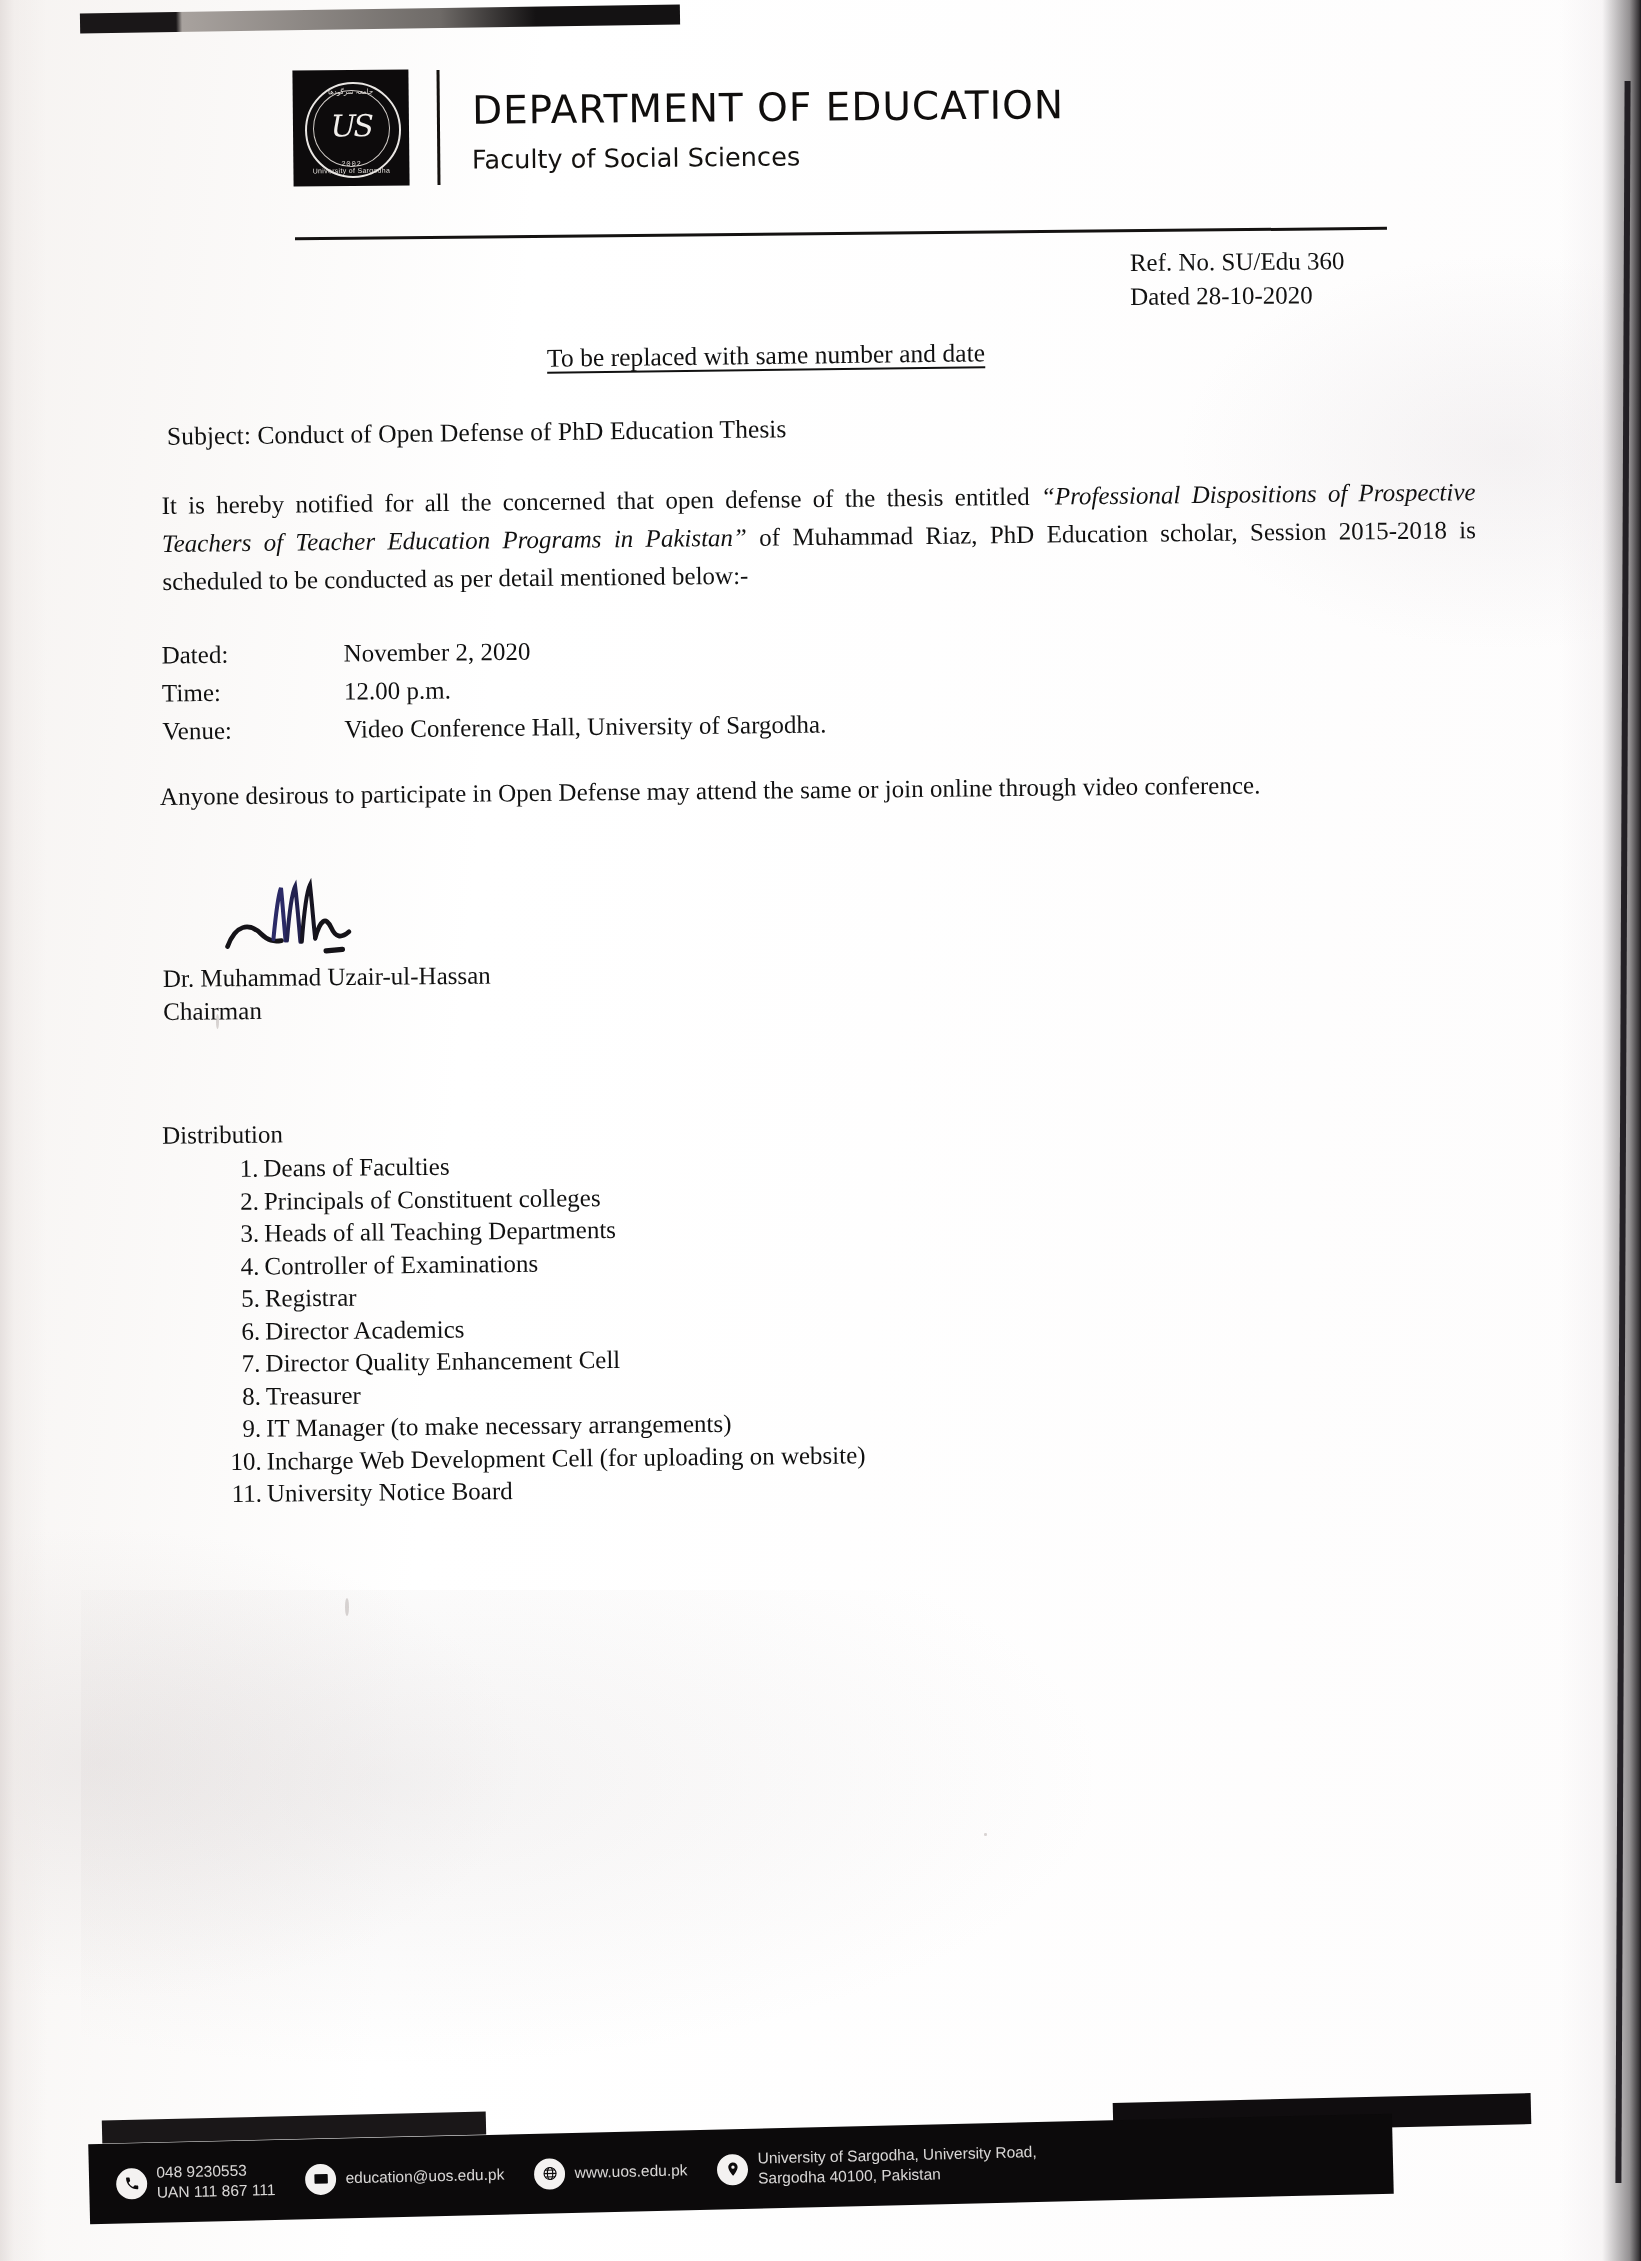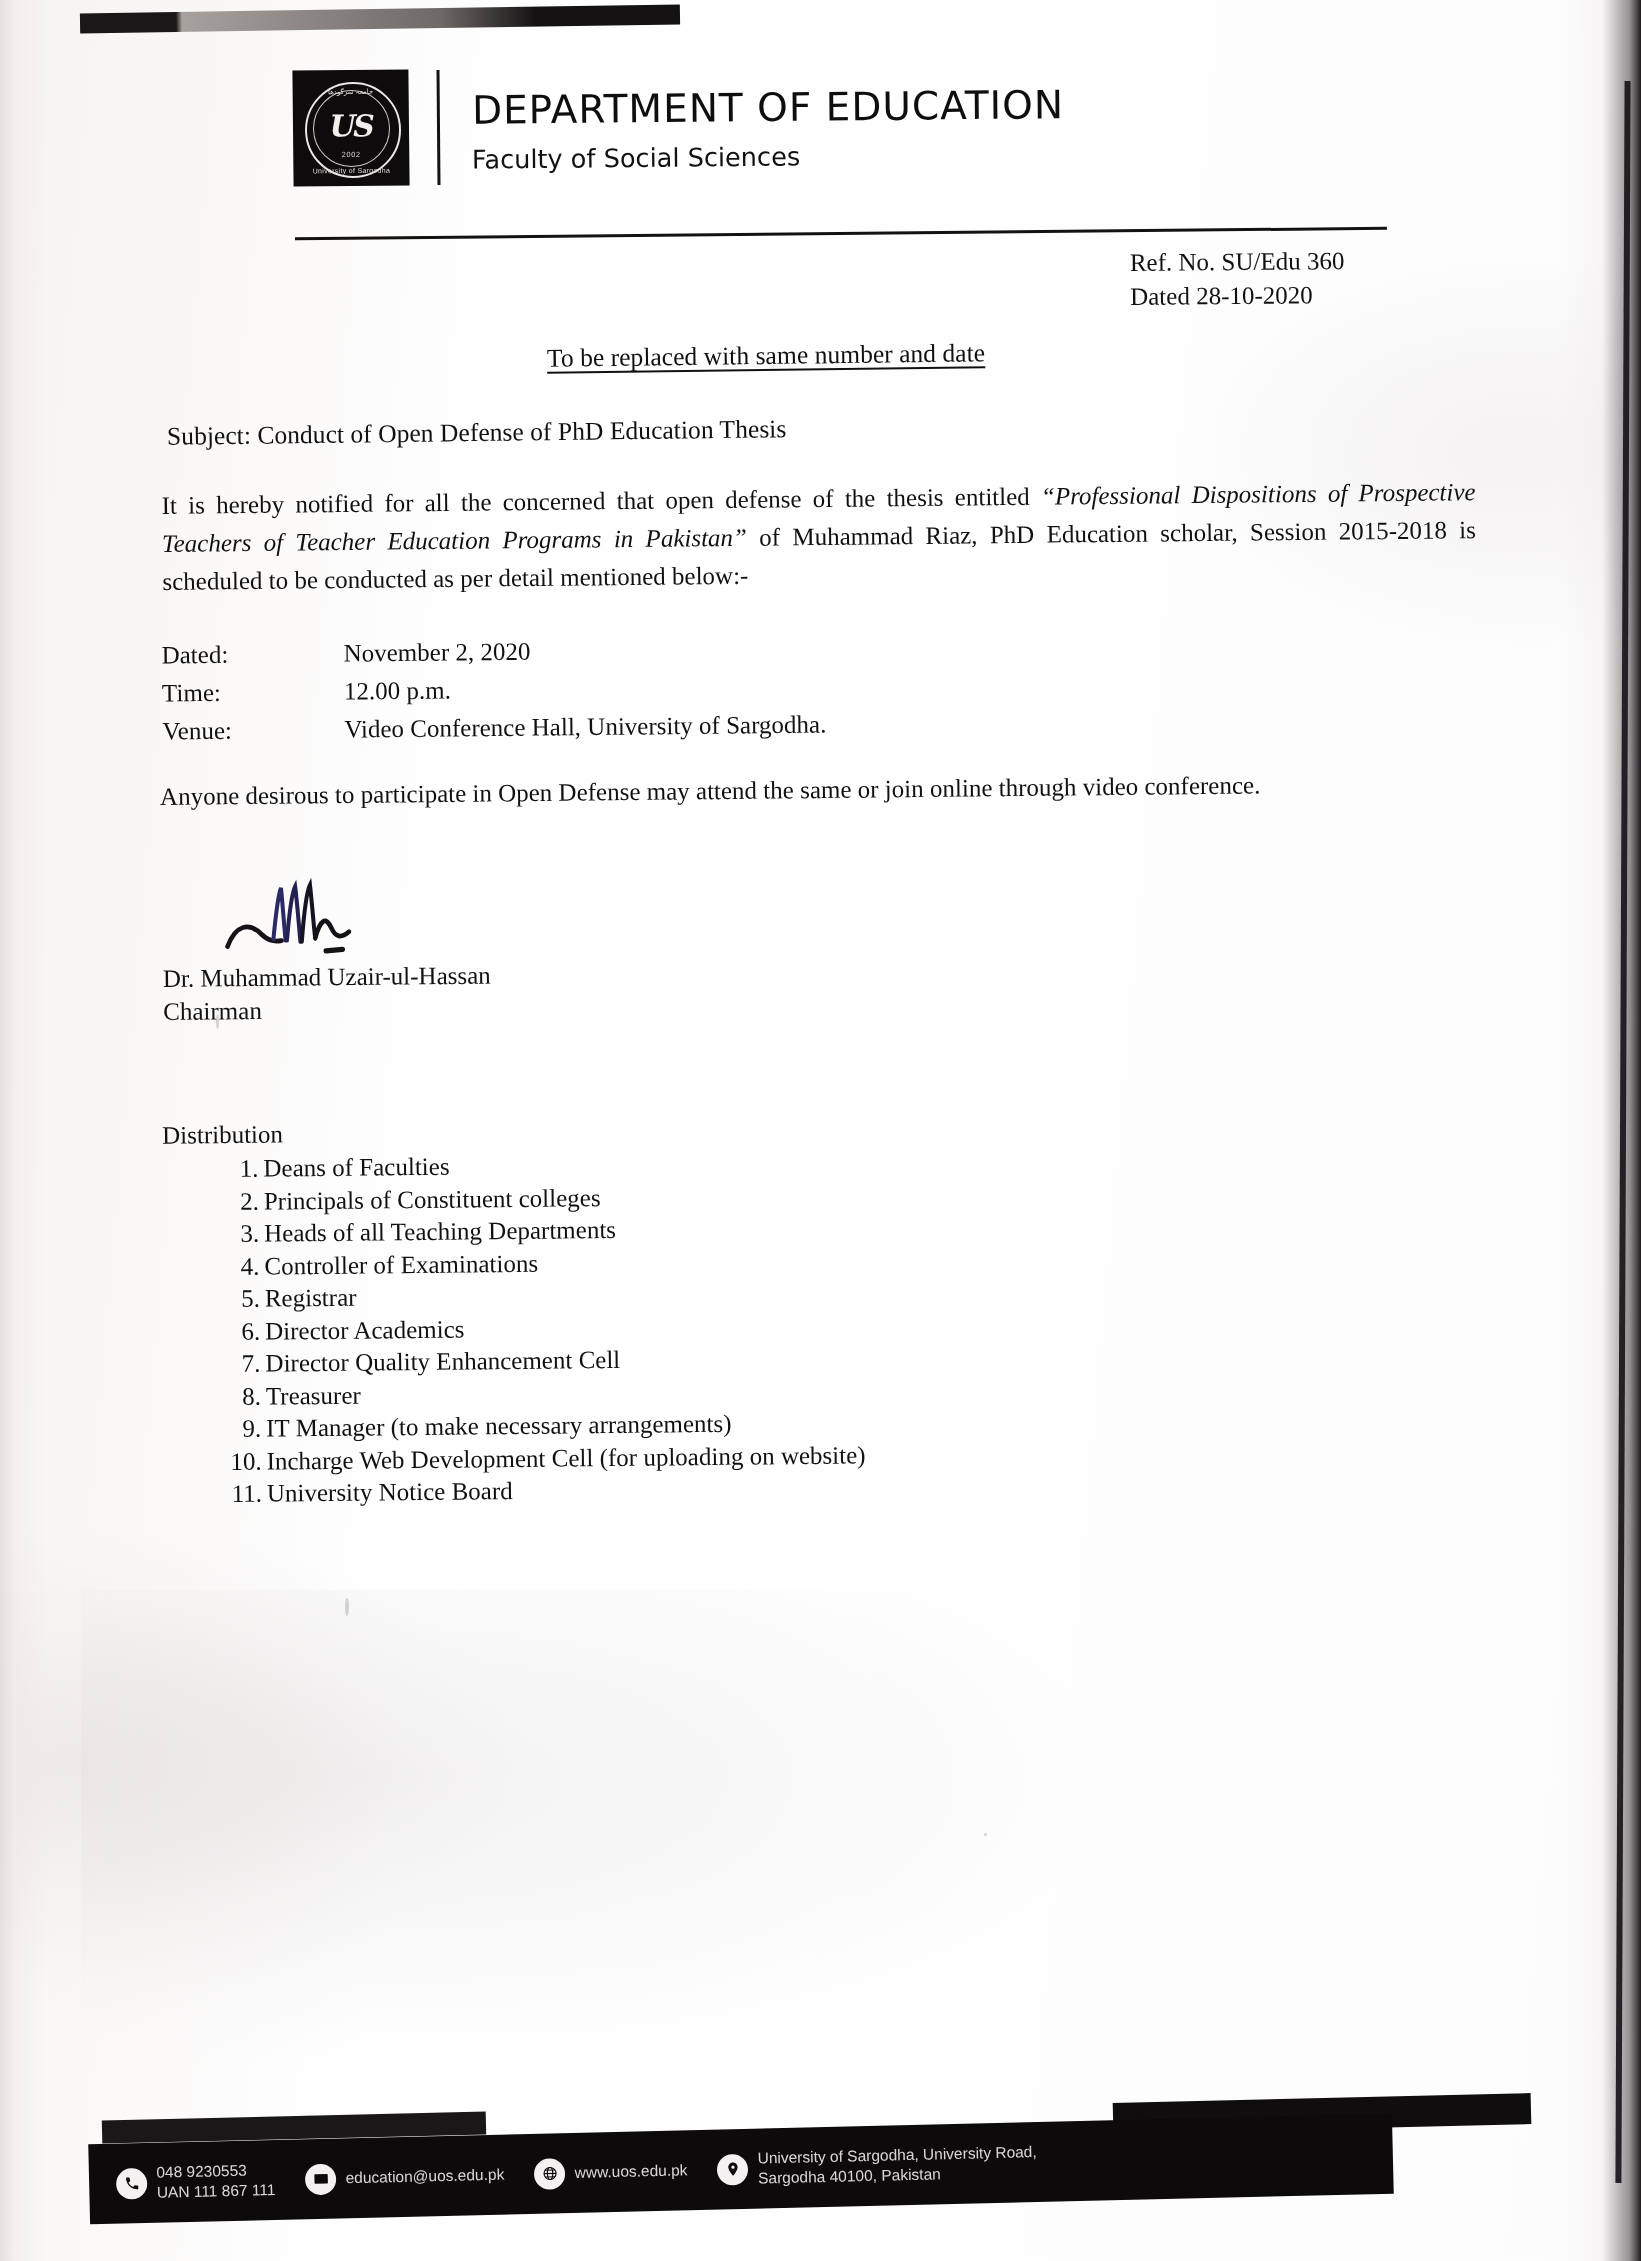--- a/index.html
+++ b/index.html
@@ -115,33 +115,33 @@
     border-radius: 50%;
     border: 1.3px solid #cfcac6;
   }
   .logo-mono {
     position: absolute;
     left: 50%;
     top: 50%;
     transform: translate(-50%, -56%);
     color: #f2efec;
     font-family: "DejaVu Serif", serif;
-    font-weight: bold;
+    font-weight: normal;
     font-size: 30px;
     letter-spacing: -2.7px;
     font-style: italic;
   }
   .logo-year {
     position: absolute;
     left: 50%;
-    bottom: 27px;
+    bottom: 18px;
     transform: translateX(-50%);
     color: #ddd8d4;
     font-size: 7.4px;
-    font-family: Liberation Sans, sans-serif;
+    font-family: Liberation Mono, monospace;
     letter-spacing: 0.7px;
   }
   .logo-text-top, .logo-text-bot {
     position: absolute;
     left: 50%;
     transform: translateX(-50%);
     color: #e3dfdb;
     font-size: 7px;
     font-family: "Liberation Sans", sans-serif;
     white-space: nowrap;

